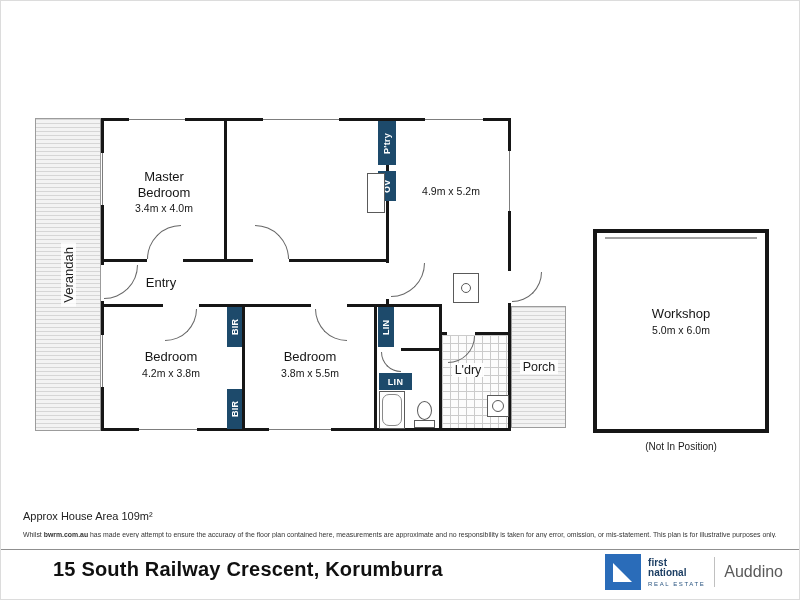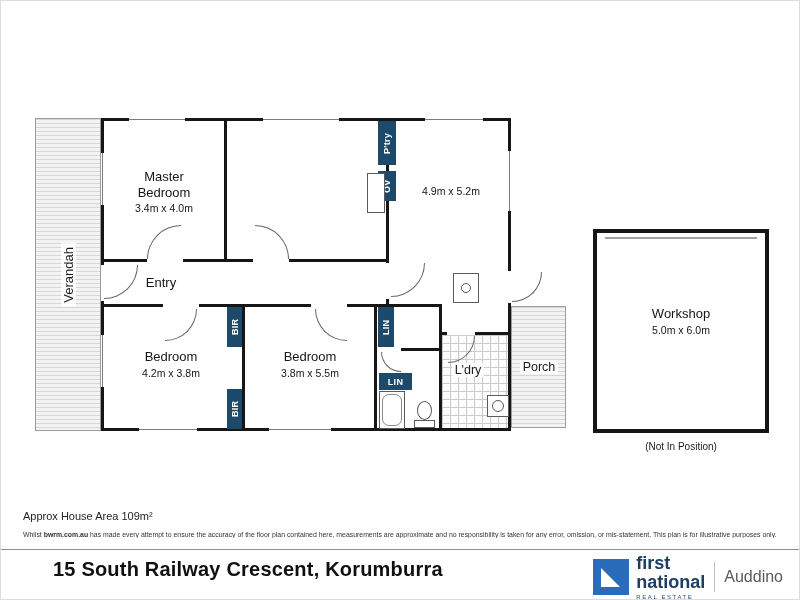--- a/index.html
+++ b/index.html
@@ -31,21 +31,21 @@
         border:4px solid #161616;box-sizing:border-box;background:#fff;}
   .note{position:absolute;color:#1a1a1a;text-align:center;font-size:10px;}
   .footer-divider{position:absolute;left:0;top:548px;width:800px;height:1px;background:#8f8f8f;}
   .area-note{position:absolute;left:22px;top:509px;font-size:11px;color:#222;}
   .disclaimer{position:absolute;left:22px;top:530px;width:772px;font-size:6.9px;
         color:#333;white-space:nowrap;overflow:hidden;}
   .address{position:absolute;left:20px;top:557px;font-size:20px;font-weight:bold;
         color:#101010;letter-spacing:.2px;margin-left:32px;}
   .logo{position:absolute;right:16px;top:553px;display:flex;align-items:center;}
   .logo-stack{margin-left:7px;color:#1c3e63;}
-  .logo-line{font-size:18px;font-weight:bold;line-height:1.05;}
+  .logo-line{font-size:10px;font-weight:bold;line-height:1.05;}
   .logo-sub{font-size:6px;letter-spacing:1.6px;margin-top:2px;color:#2a5580;}
   .logo-sep{width:1px;height:30px;background:#c0c0c0;margin:0 9px;}
   .logo-agency{font-size:16px;color:#5a5a5a;}
 </style>
 </head>
 <body>
 
 <div class="canvas">
 
   <div class="deck" style="left:34px;top:117px;width:66px;height:313px;">

